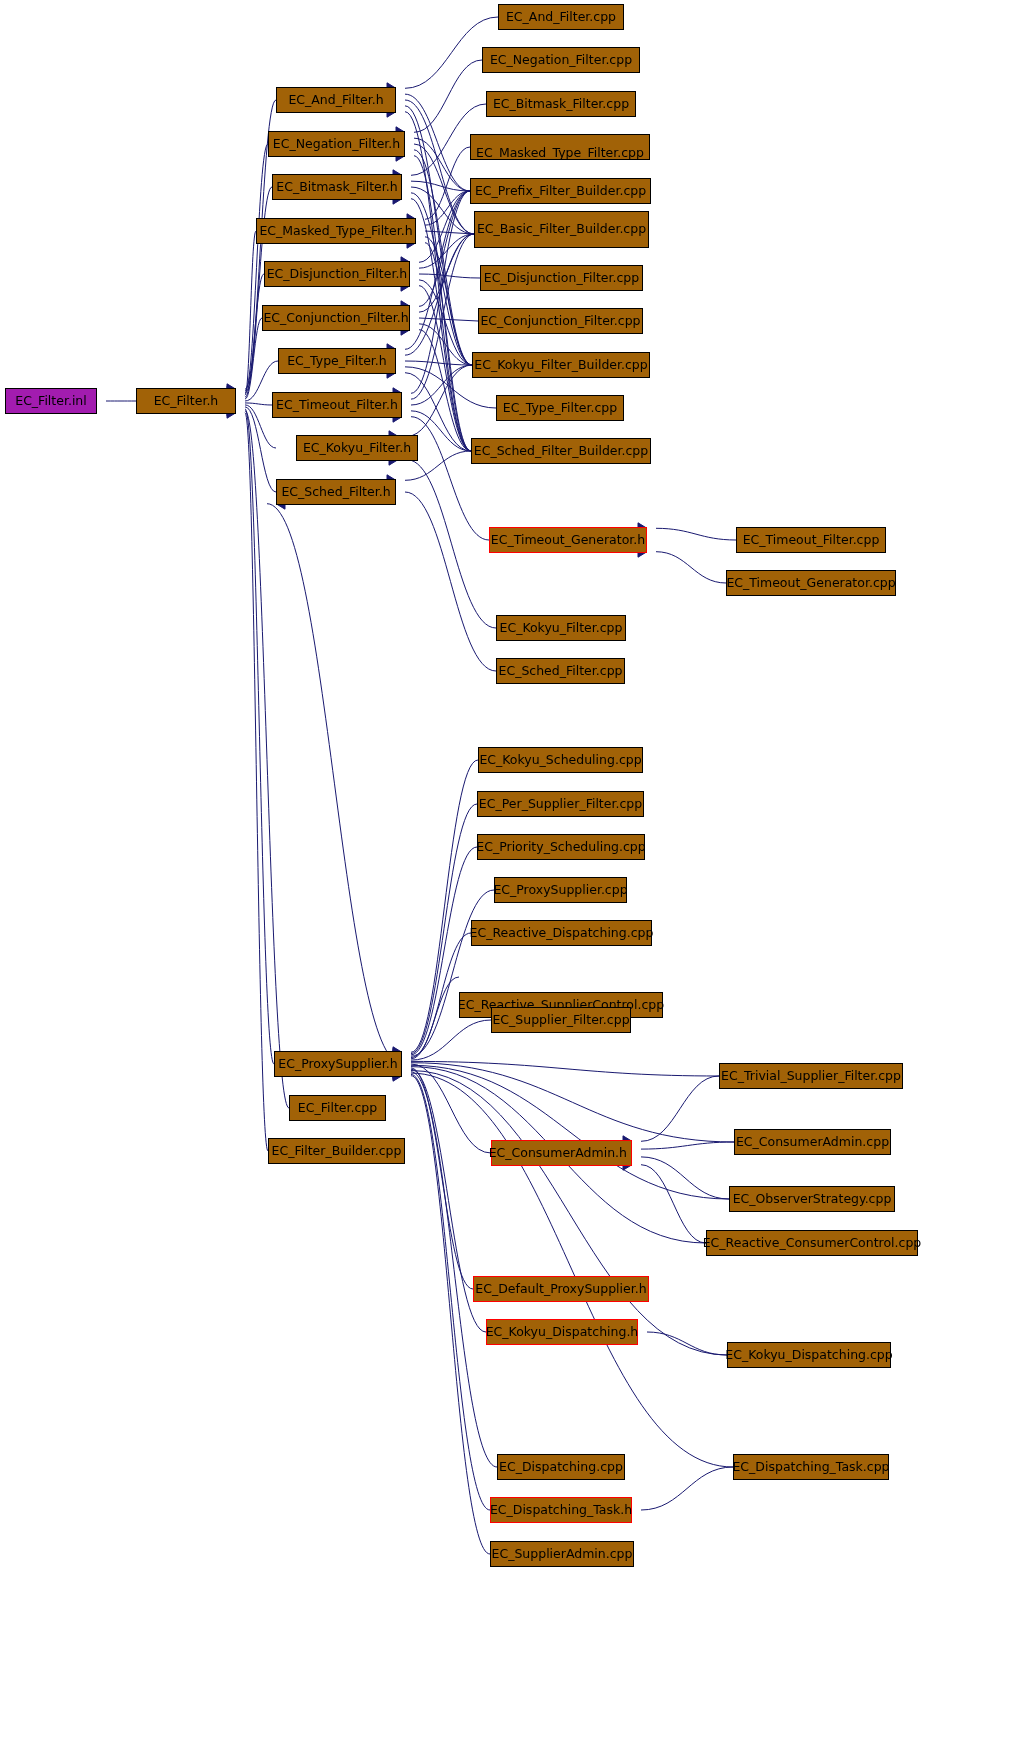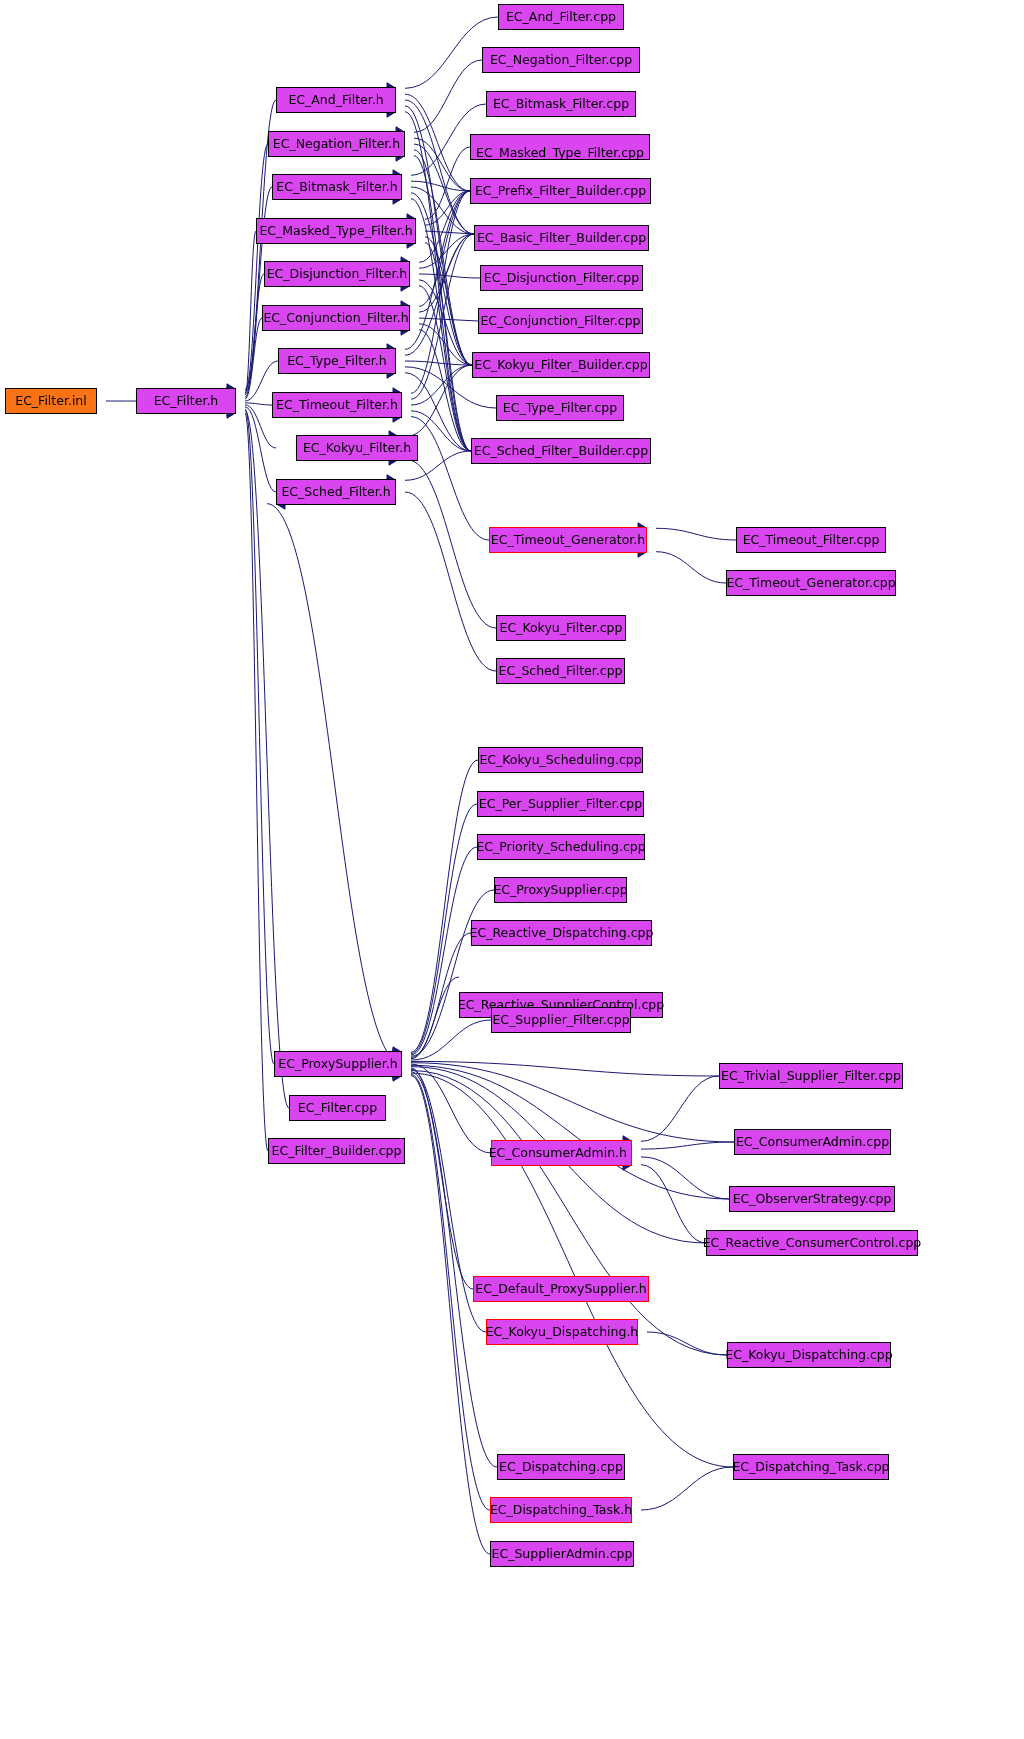--- a/index.html
+++ b/index.html
@@ -1,24 +1,24 @@
 <!DOCTYPE html>
 <html><head>
 <meta charset="utf-8">
 <title>EC_Filter.inl include dependency graph</title>
 <style>
   html,body{margin:0;padding:0;background:#ffffff;}
   #canvas{position:relative;width:1024px;height:1739px;background:#ffffff;
           font-family:"DejaVu Sans","Liberation Sans",sans-serif;}
   svg#edges{position:absolute;left:0;top:0;width:1024px;height:1739px;pointer-events:none;}
   .node{position:absolute;box-sizing:border-box;display:flex;align-items:center;
-        justify-content:center;border:1px solid #000000;background:#d946ef;
+        justify-content:center;border:1px solid #000000;background:#a16207;
         color:#000000;font-size:12.5px;line-height:1;white-space:nowrap;
         letter-spacing:0px;}
-  .node.root{background:#f97316;border-color:#000000;}
+  .node.root{background:#a21caf;border-color:#000000;}
   .node.hl{border-color:#ff0000;}
   .node span{display:block;padding:0 4px;}
 </style>
 </head>
 <body>
 
 <div id="canvas">
   <svg id="edges" viewBox="0 0 1024 1739" preserveAspectRatio="none">
       <path d="M136,401 C122.5,401 119.5,401 106,401" fill="none" stroke="#191970" stroke-width="1"></path>
       <polygon points="97,401 88,395.5 88,406.5" fill="#191970" stroke="#191970"></polygon>
@@ -238,21 +238,21 @@
       </div>
       <div class="node" style="left: 486px; top: 91px; width: 150px; height: 26px;">
         <span>EC_Bitmask_Filter.cpp</span>
       </div>
       <div class="node" style="left: 470px; top: 134px; width: 180px; height: 26px; align-items: flex-end;">
         <span>EC_Masked_Type_Filter.cpp</span>
       </div>
       <div class="node" style="left: 470px; top: 178px; width: 181px; height: 26px;">
         <span>EC_Prefix_Filter_Builder.cpp</span>
       </div>
-      <div class="node" style="left: 474px; top: 225px; width: 175px; height: 26px;">
+      <div class="node" style="left: 474px; top: 211px; width: 175px; height: 37px;">
         <span>EC_Basic_Filter_Builder.cpp</span>
       </div>
       <div class="node" style="left: 480px; top: 265px; width: 163px; height: 26px;">
         <span>EC_Disjunction_Filter.cpp</span>
       </div>
       <div class="node" style="left: 478px; top: 308px; width: 165px; height: 26px;">
         <span>EC_Conjunction_Filter.cpp</span>
       </div>
       <div class="node" style="left: 472px; top: 352px; width: 178px; height: 26px;">
         <span>EC_Kokyu_Filter_Builder.cpp</span>

